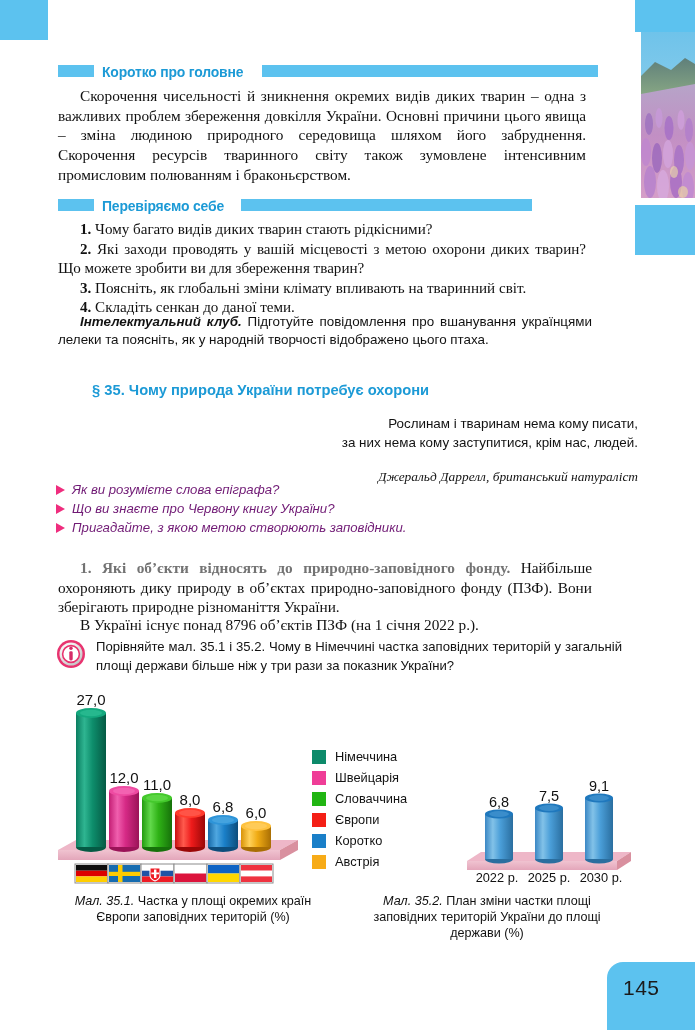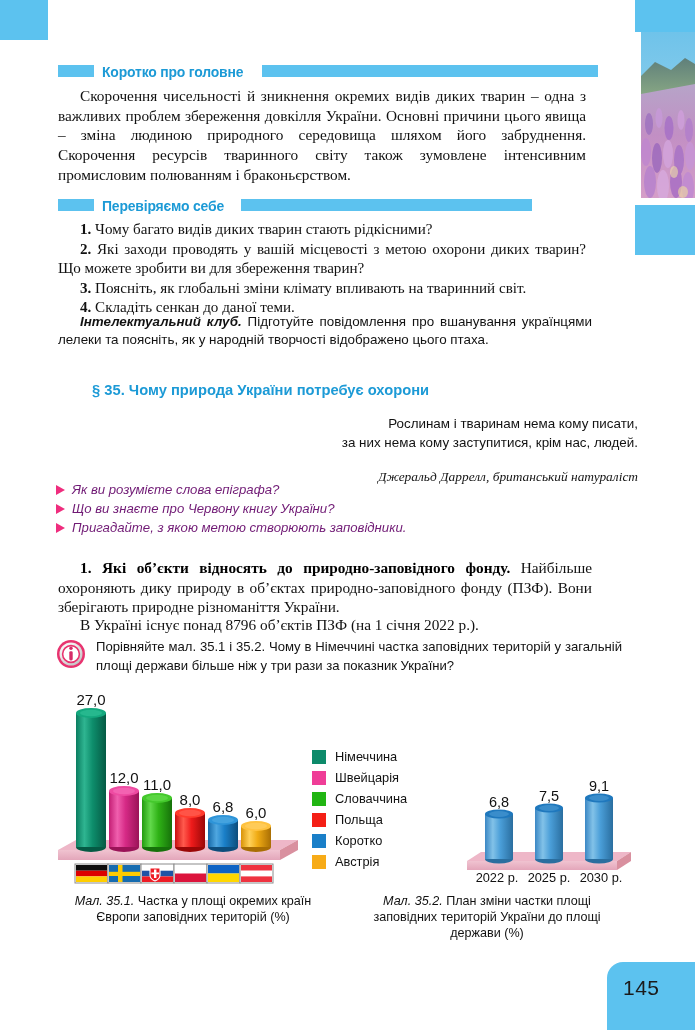--- a/index.html
+++ b/index.html
@@ -170,21 +170,21 @@
   
   .subsec {
     font-family: "Liberation Serif", serif;
     font-size: 15.3px;
     line-height: 1.29;
     color: #111111;
     text-align: justify;
     text-indent: 22px;
   }
   .subsec .lead {
-    color: #000000;
+    color: #737373;
     font-weight: bold;
   }
 
   
   .callout {
     display: flex;
     align-items: flex-start;
     gap: 10px;
   }
   .info-icon { flex: 0 0 auto; margin-top: 1px; }
@@ -533,21 +533,21 @@
         <div class="legend-item">
           <div class="legend-swatch" style="background:#ef3d97;"></div>
           <div class="legend-label">Швейцарія</div>
         </div>
         <div class="legend-item">
           <div class="legend-swatch" style="background:#21b512;"></div>
           <div class="legend-label">Словаччина</div>
         </div>
         <div class="legend-item">
           <div class="legend-swatch" style="background:#f41f16;"></div>
-          <div class="legend-label">Польща</div>
+          <div class="legend-label">Європи</div>
         </div>
         <div class="legend-item">
           <div class="legend-swatch" style="background:#1a7fc8;"></div>
           <div class="legend-label">Коротко</div>
         </div>
         <div class="legend-item">
           <div class="legend-swatch" style="background:#f7ab17;"></div>
           <div class="legend-label">Австрія</div>
         </div>
       </div>

